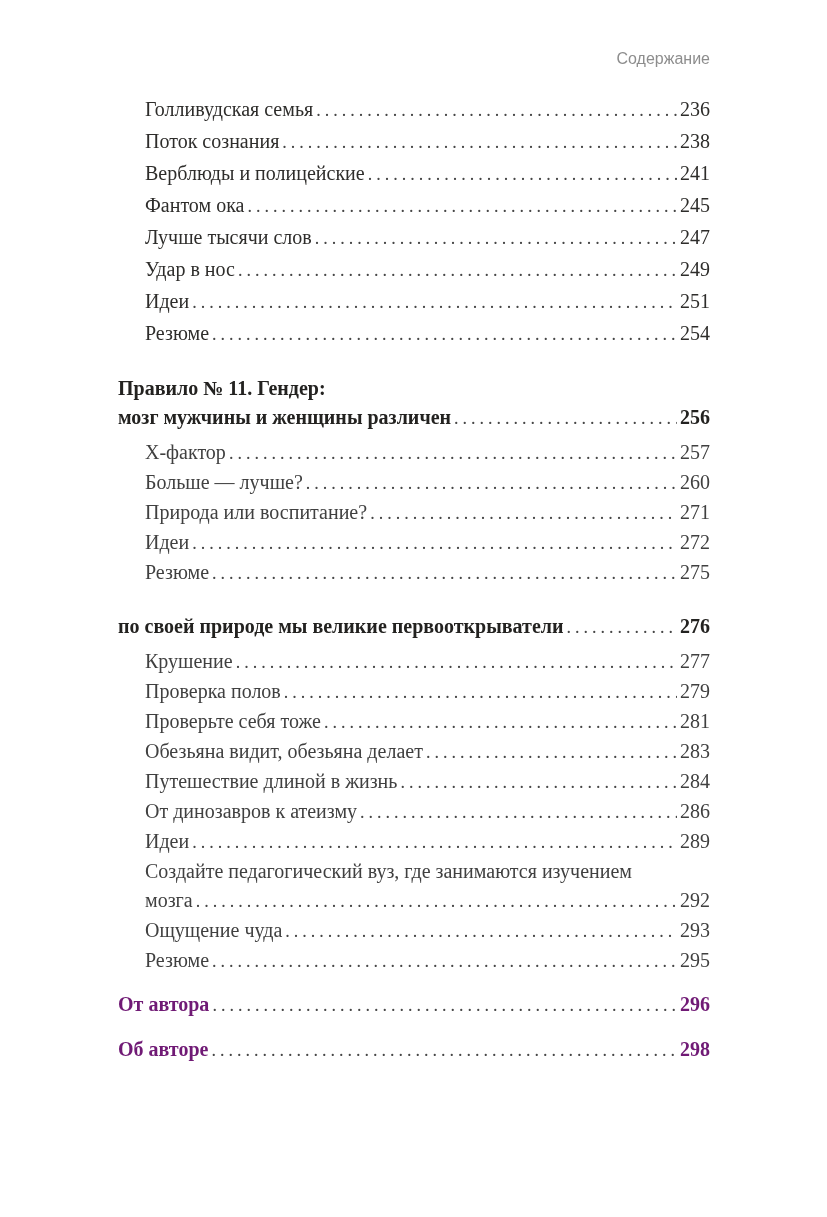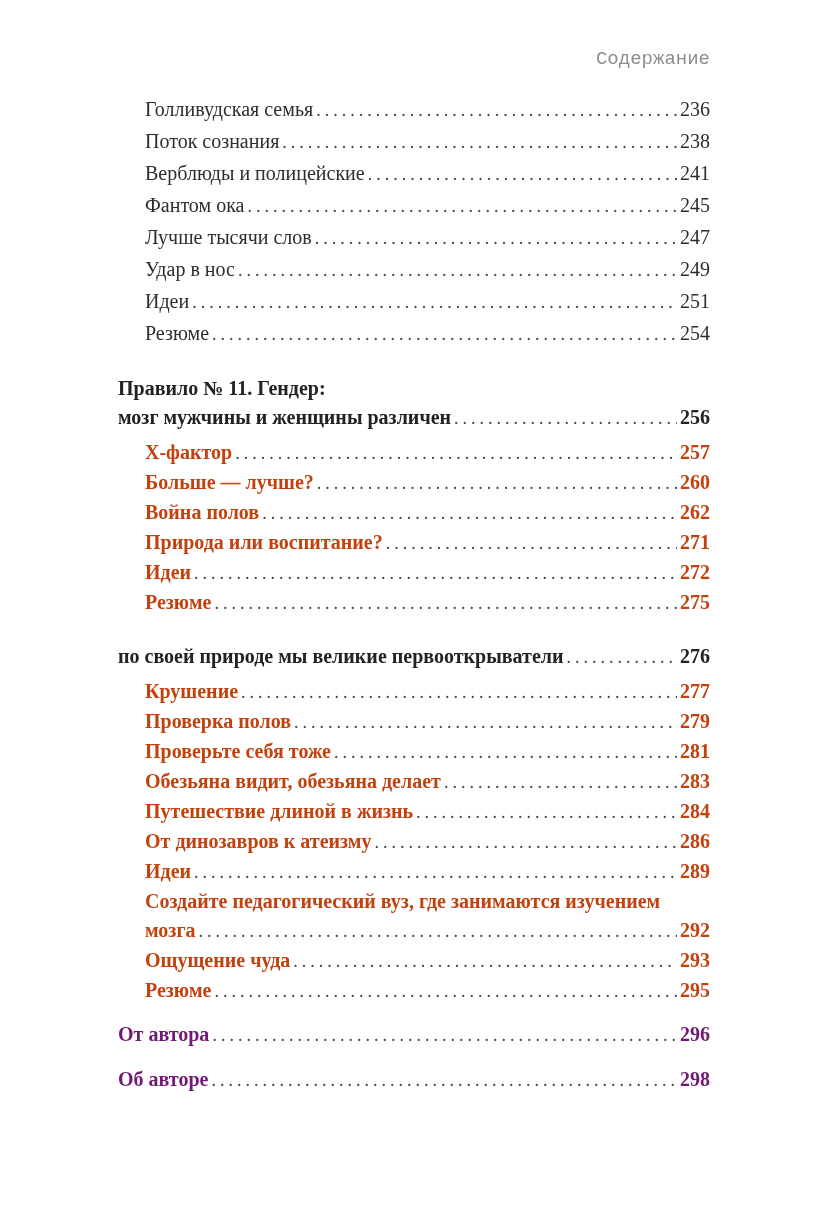--- a/index.html
+++ b/index.html
@@ -17,22 +17,22 @@
     color: #2e2d2b;
   }
   .content {
     position: absolute;
     left: 118px;
     top: 48px;
     width: 592px;
   }
   .page-header {
     text-align: right;
-    font-family: Liberation Mono, monospace;
-    font-size: 19px;
+    font-family: Liberation Sans, sans-serif;
+    font-size: 16px;
     font-weight: 400;
     color: #8d8d8d;
     line-height: 22px;
     margin-bottom: 24px;
   }
   .toc-row {
     font-size: 20px;
     line-height: 31px;
     cursor: default;
   }
@@ -70,22 +70,22 @@
     font-weight: 700;
     color: #232220;
   }
   .chapter .toc-row,
   .chapter-heading {
     font-size: 20px;
     line-height: 29px;
   }
   .chapter-items {
     margin-top: 5px;
-    font-weight: 700;
-    color: #c2410c;
+    font-weight: 400;
+    color: #404040;
     text-align: right;
   }
   .backmatter .toc-row {
     font-weight: 700;
     color: #701a75;
     margin-top: 13px;
   }
   .backmatter {
     margin-top: 12px;
   }
@@ -181,27 +181,20 @@
             </div>
             <div class="toc-row indent">
               <div class="toc-line-wrap">
                 <span class="toc-title">Больше — лучше?</span>
                 <span class="toc-leader"></span>
                 <span class="toc-page">260</span>
               </div>
             </div>
             <div class="toc-row indent">
               <div class="toc-line-wrap">
-                <span class="toc-title">Война полов</span>
-                <span class="toc-leader"></span>
-                <span class="toc-page">262</span>
-              </div>
-            </div>
-            <div class="toc-row indent">
-              <div class="toc-line-wrap">
                 <span class="toc-title">Природа или воспитание?</span>
                 <span class="toc-leader"></span>
                 <span class="toc-page">271</span>
               </div>
             </div>
             <div class="toc-row indent">
               <div class="toc-line-wrap">
                 <span class="toc-title">Идеи</span>
                 <span class="toc-leader"></span>
                 <span class="toc-page">272</span>

